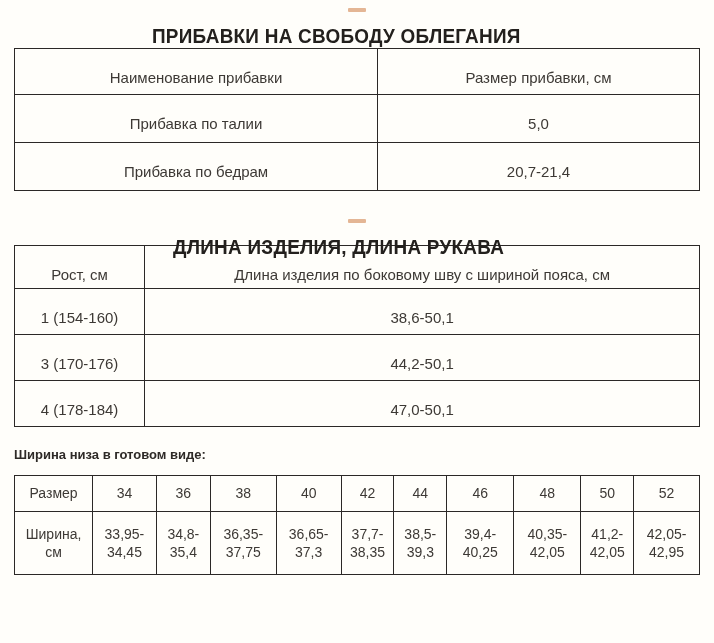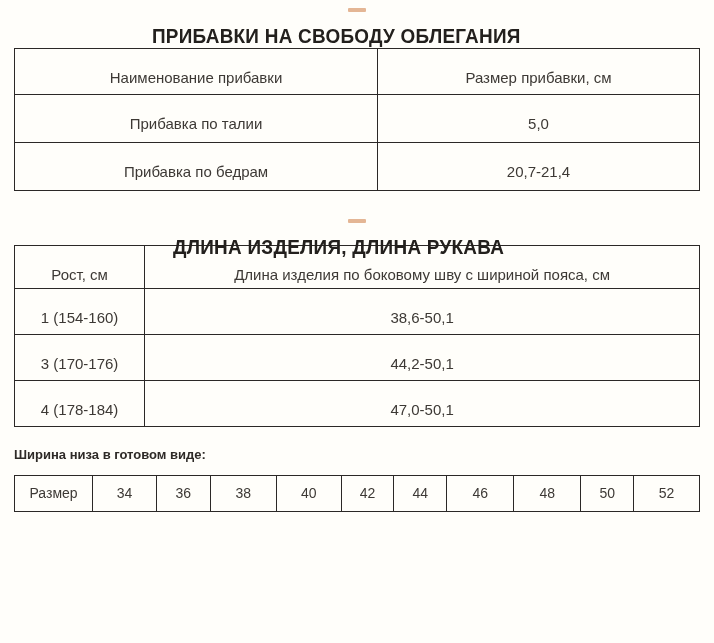--- a/index.html
+++ b/index.html
@@ -166,16 +166,29 @@
         <th>36</th>
         <th>38</th>
         <th>40</th>
         <th>42</th>
         <th>44</th>
         <th>46</th>
         <th>48</th>
         <th>50</th>
         <th>52</th>
       </tr>
+      <tr class="drow">
+        <td>Ширина, см</td>
+        <td>33,95-34,45</td>
+        <td>34,8-35,4</td>
+        <td>36,35-37,75</td>
+        <td>36,65-37,3</td>
+        <td>37,7-38,35</td>
+        <td>38,5-39,3</td>
+        <td>39,4-40,25</td>
+        <td>40,35-42,05</td>
+        <td>41,2-42,05</td>
+        <td>42,05-42,95</td>
+      </tr>
     </tbody>
   </table>
 
 </div>
 
 </body></html>

